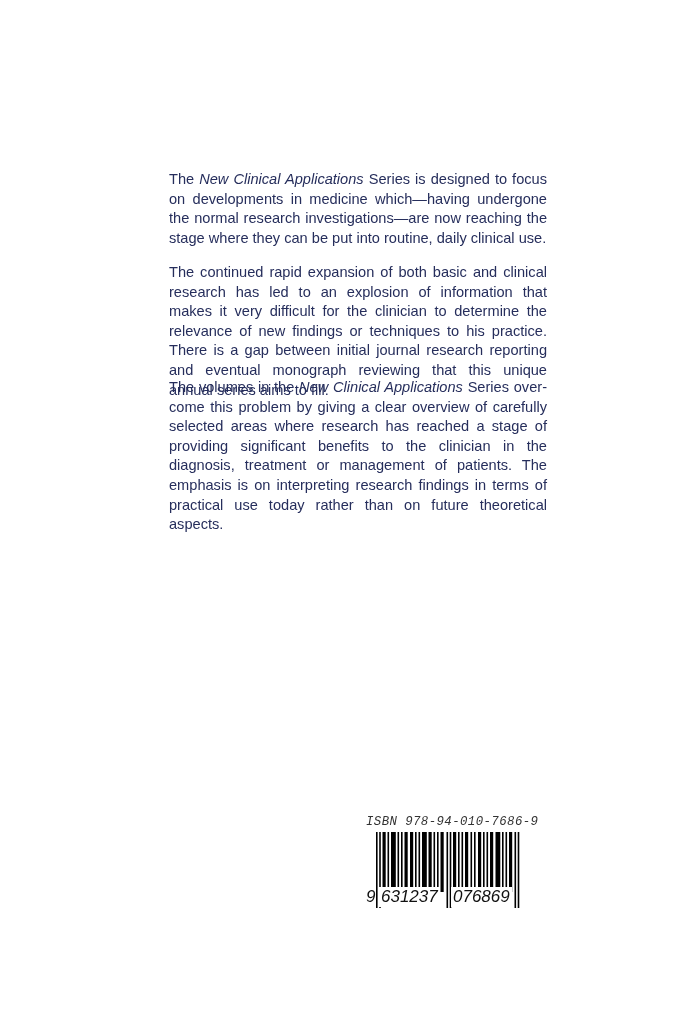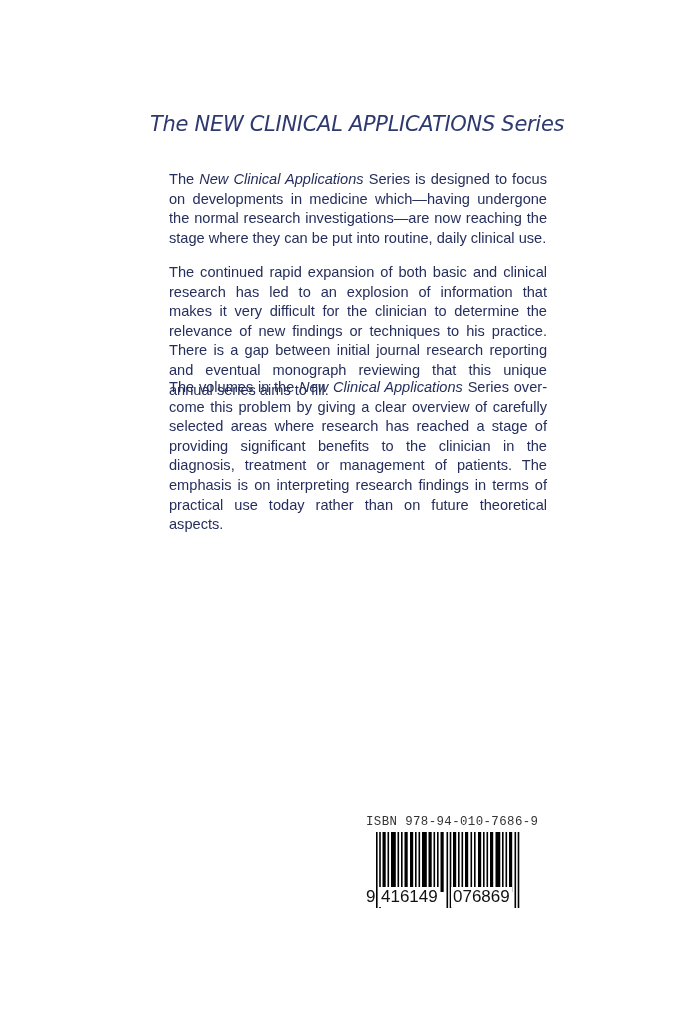--- a/index.html
+++ b/index.html
@@ -36,21 +36,21 @@
       margin: 13px;
     }
     .body-text em { font-style: italic; }
     #p1 { top: 157px; }
     #p2 { top: 250px; }
     #p3 { top: 365px; }
 
     .barcode-wrap {
       position: absolute;
       left: 366px; top: 815px;
-      width: 168px; height: 98px;
+      width: 168px; height: 98px; font-style: italic;
     }
     .isbn-text {
       position: absolute;
       left: 0; top: 0;
       width: 168px;
       font-family: "Liberation Mono", monospace;
       font-size: 12.4px;
       color: #333333;
       letter-spacing: 0.4px;
       white-space: nowrap;
@@ -72,21 +72,20 @@
     }
     .d-first { position: absolute; left: 0; top: 0; }
     .d-left { position: absolute; left: 13px; top: 0; background:#fff; padding:0 2px; }
     .d-right { position: absolute; left: 85px; top: 0; background:#fff; padding:0 2px;text-align:center; }
   </style>
 </head>
 <body>
 
 <div class="page">
 
-  <div class="title">The NEW CLINICAL APPLICATIONS Series</div>
 
   <p class="body-text" id="p1"><span>The </span><em>New Clinical Applications</em><span> Series is designed to focus on developments in medicine which—having undergone the normal research investigations—are now reaching the stage where they can be put into routine, daily clinical use.</span></p>
 
   <p class="body-text" id="p2"><span>The continued rapid expansion of both basic and clinical research has led to an explosion of information that makes it very difficult for the clinician to determine the relevance of new findings or techniques to his practice. There is a gap between initial journal research reporting and eventual monograph reviewing that this unique annual series aims to fill.</span></p>
 
   <p class="body-text" id="p3"><span>The volumes in the </span><em>New Clinical Applications</em><span> Series over­come this problem by giving a clear overview of carefully selected areas where research has reached a stage of pro­viding significant benefits to the clinician in the diagnosis, treatment or management of patients. The emphasis is on interpreting research findings in terms of practical use today rather than on future theoretical aspects.</span></p>
 
   <div class="barcode-wrap">
     <div class="isbn-text">ISBN 978-94-010-7686-9</div>
     <svg class="bars" viewBox="0 0 168 76" preserveAspectRatio="none">
@@ -127,18 +126,18 @@
         <rect x="136" y="0" width="1.6" height="60"></rect>
         <rect x="139.5" y="0" width="1.6" height="60"></rect>
         <rect x="143" y="0" width="3.2" height="60"></rect>
 
         <rect x="148.5" y="0" width="1.6" height="76"></rect>
         <rect x="151.7" y="0" width="1.6" height="76"></rect>
       </g>
     </svg>
     <div class="barcode-digits">
       <span class="d-first">9</span>
-      <span class="d-left">416149</span>
+      <span class="d-left">631237</span>
       <span class="d-right">076869</span>
     </div>
   </div>
 
 </div>
 
 </body></html>

